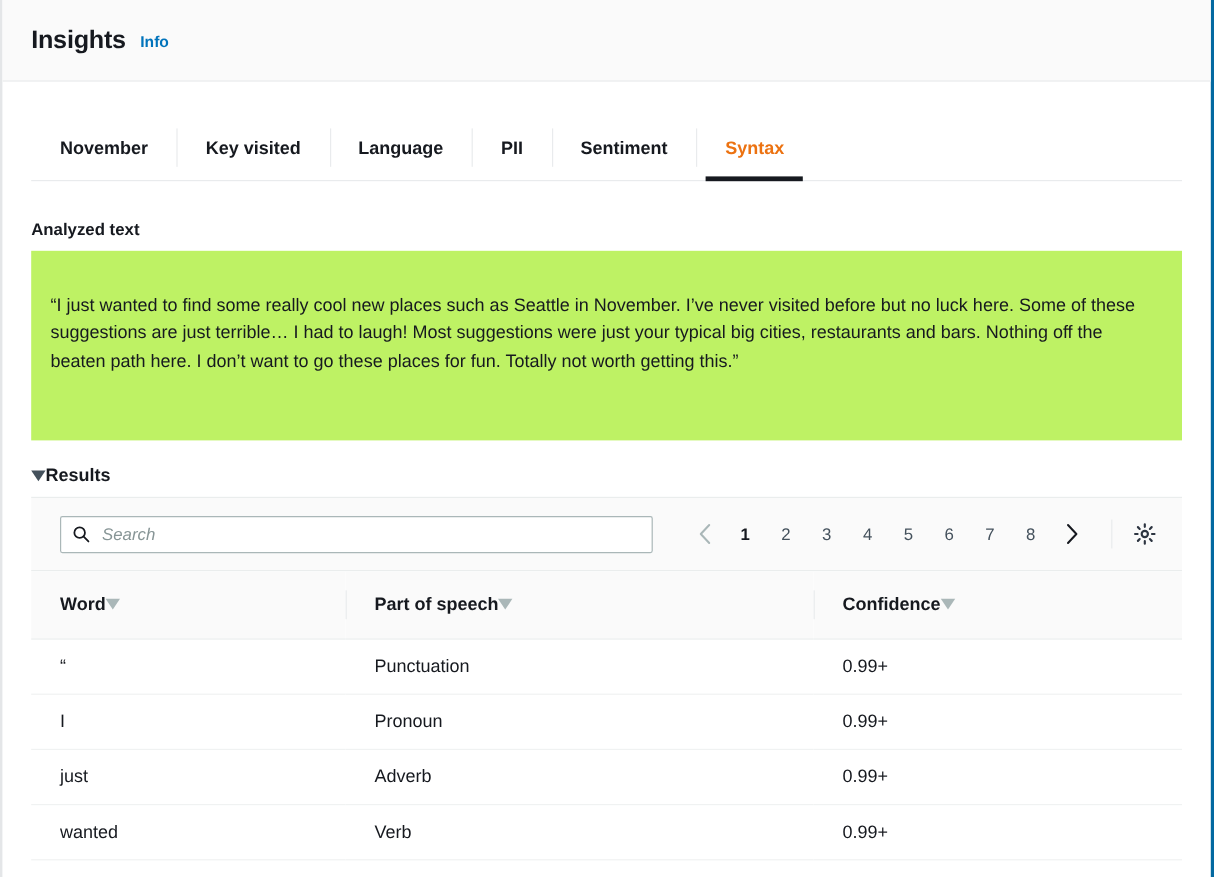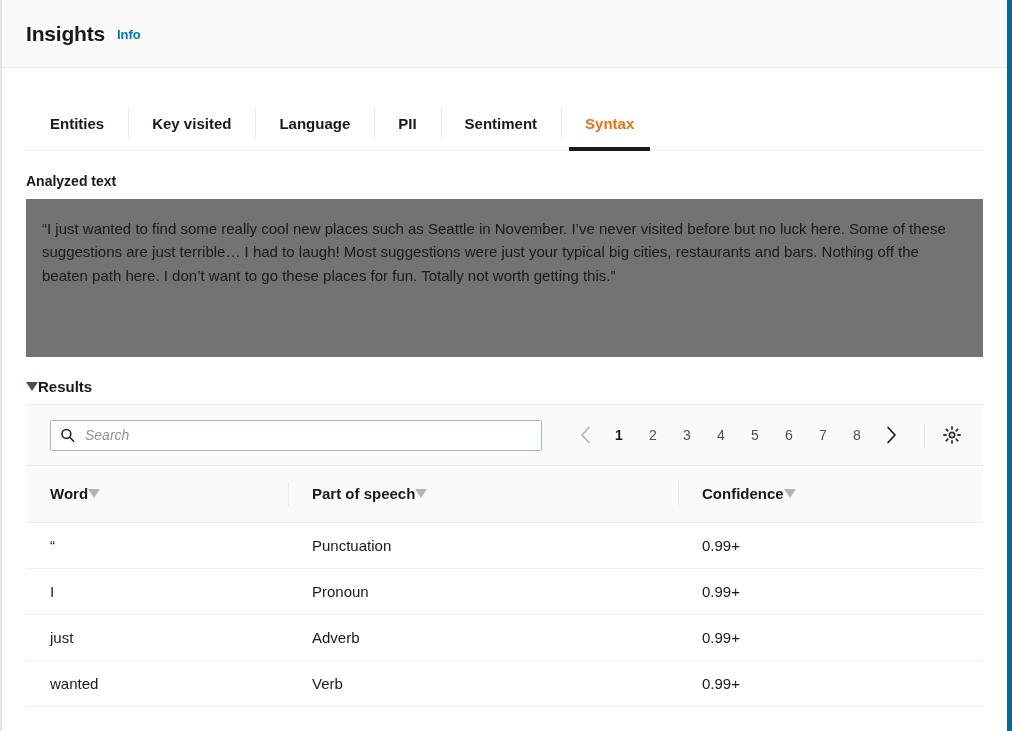--- a/index.html
+++ b/index.html
@@ -15,21 +15,21 @@
     color: #16191f;
     overflow: hidden;
   }
 
   .page {
     position: relative;
     width: 1012px;
     height: 731px;
     background: #ffffff;
     border-left: 2px solid #e4e6e8;
-    border-right: 5px solid #0369a1;
+    border-right: 3px solid #0369a1;
     overflow: hidden;
   }
 
   
   .page-header {
     height: 68px;
     background: #fafafa;
     border-bottom: 1px solid #e9ebed;
     display: flex;
     align-items: center;
@@ -111,26 +111,26 @@
   }
 
   
   .section {
     padding: 0 24px;
   }
   .analyzed-label {
     font-size: 14px;
     font-weight: bold;
     color: #16191f;
-    margin-top: 22px;
+    margin-top: 32px;
     margin-bottom: 10px;
   }
   .analyzed-box {
-    background: #737373;
-    padding: 18px 16px 20px 16px;
+    background: #bef264;
+    padding: 34px 16px 20px 16px;
     min-height: 158px;
     font-size: 15px;
     line-height: 1.55;
     color: #16191f;
   }
   .analyzed-box p {
     margin: 0;
     max-width: 910px;
   }
 
@@ -310,21 +310,21 @@
 
 <div class="page">
 
   <div class="page-header">
     <span class="page-title">Insights</span>
     <a class="info-link">Info</a>
   </div>
 
   <div class="tabs-wrap">
     <div class="tabs">
-      <button class="tab">Entities</button>
+      <button class="tab">November</button>
       <button class="tab">Key visited</button>
       <button class="tab">Language</button>
       <button class="tab">PII</button>
       <button class="tab">Sentiment</button>
       <button class="tab active">Syntax</button>
     </div>
   </div>
 
   <div class="section">
     <div class="analyzed-label">Analyzed text</div>

